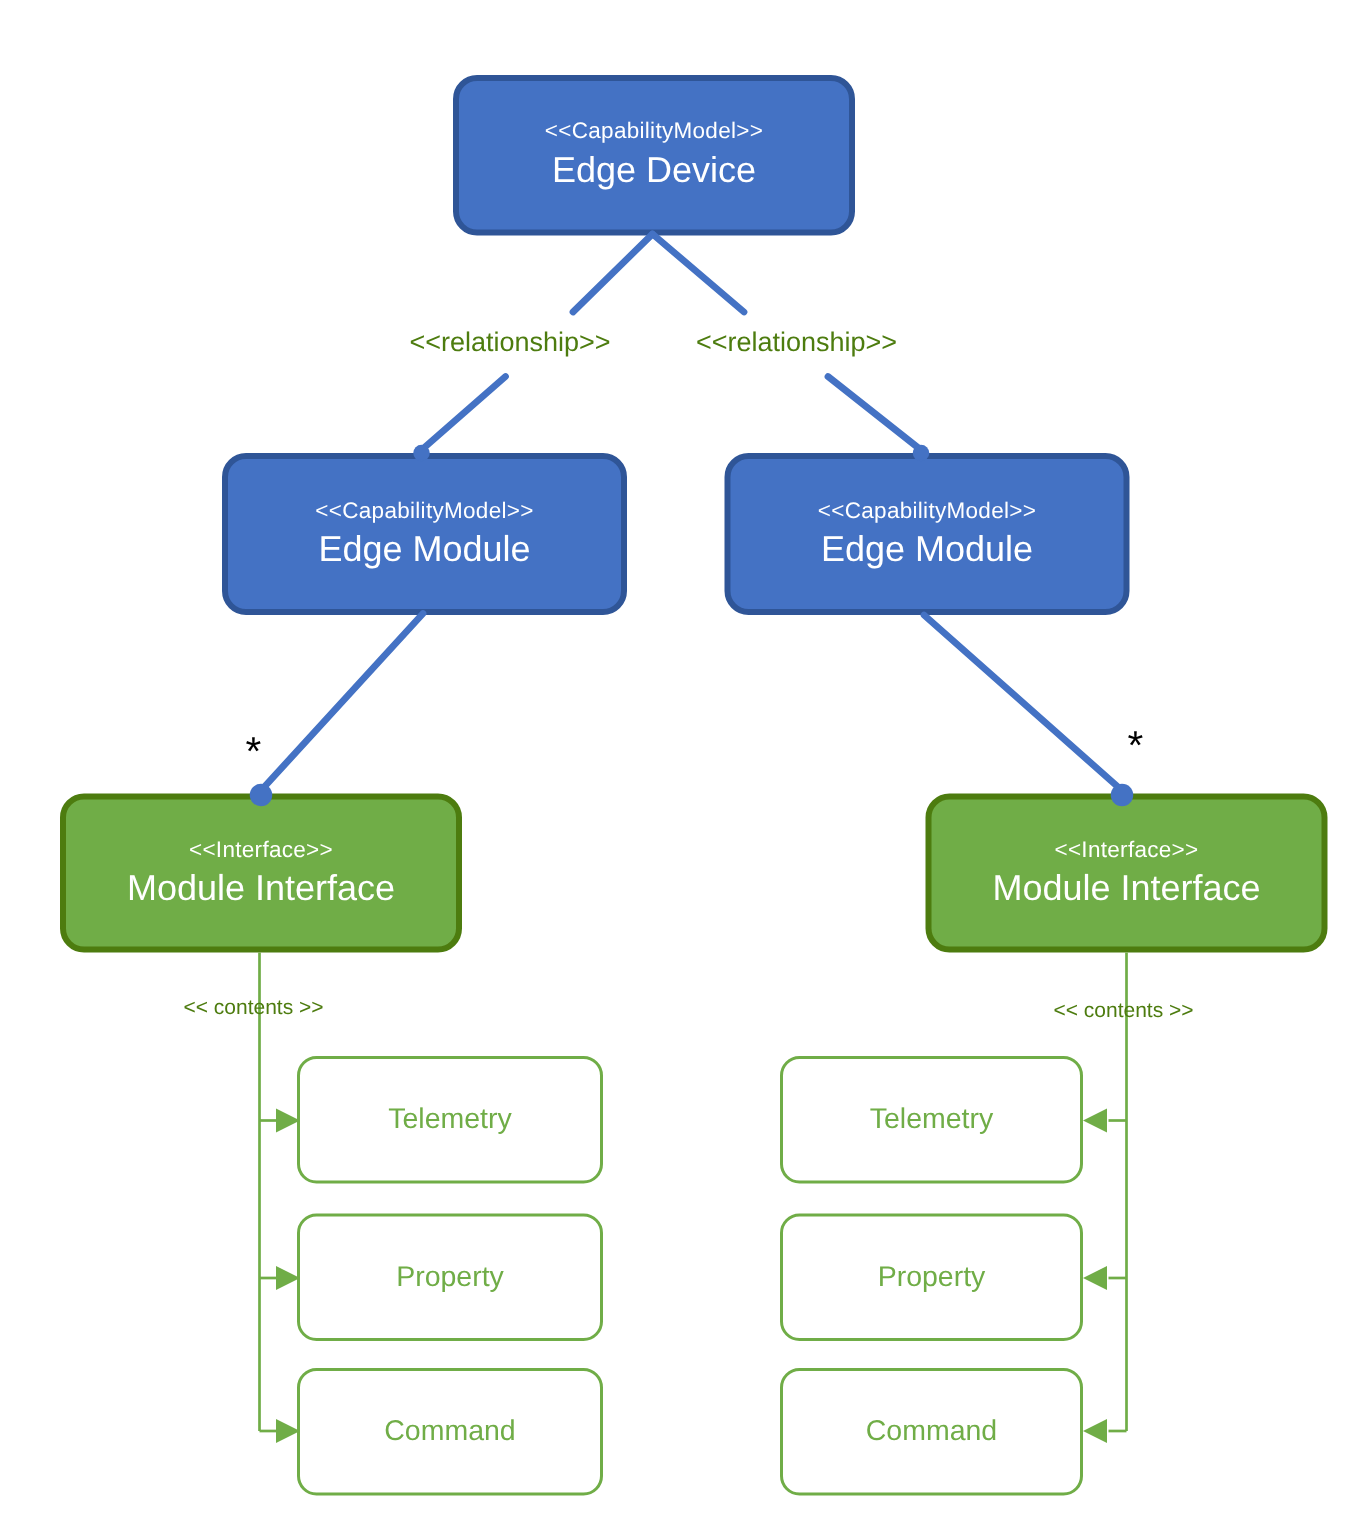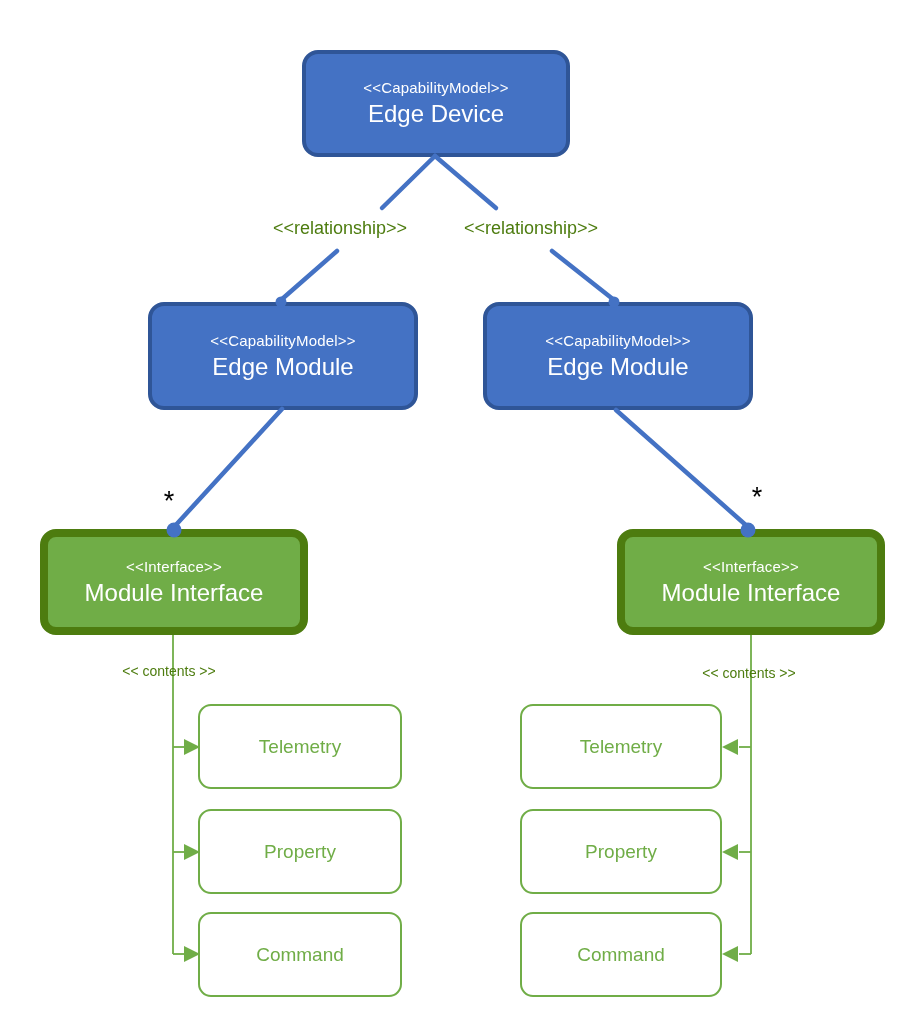--- a/index.html
+++ b/index.html
@@ -7,21 +7,21 @@
     position:relative; width:899px; height:1024px; background:#ffffff;
     font-family:"Liberation Sans", sans-serif; overflow:hidden;margin-top:40px;
   }
   svg.edges { position:absolute; left:0; top:0; z-index:2; pointer-events:none; }
   .node {
     position:absolute; box-sizing:border-box; z-index:1;
     display:flex; flex-direction:column; align-items:center; justify-content:center;
     text-align:center; color:#ffffff;
   }
   .node.blue  { background:#4472C4; border:4px solid #2F5597; border-radius:16px; }
-  .node.green { background:#70AD47; border:8px solid #4d7c0f; border-radius:16px; }
+  .node.green { background:#70AD47; border:4px solid #4d7c0f; border-radius:16px; }
   .node .stereo { font-size:15px; letter-spacing:0.2px; }
   .node .name   { font-size:24px; margin-top:4px; }
   .content-box {
     position:absolute; box-sizing:border-box; z-index:1;
     background:#ffffff; border:2px solid #70AD47; border-radius:13px;
     color:#70AD47; font-size:19px;
     display:flex; align-items:center; justify-content:center; text-align:center;
   }
   .floating-label {
     position:absolute; transform:translateX(-50%); z-index:3;

